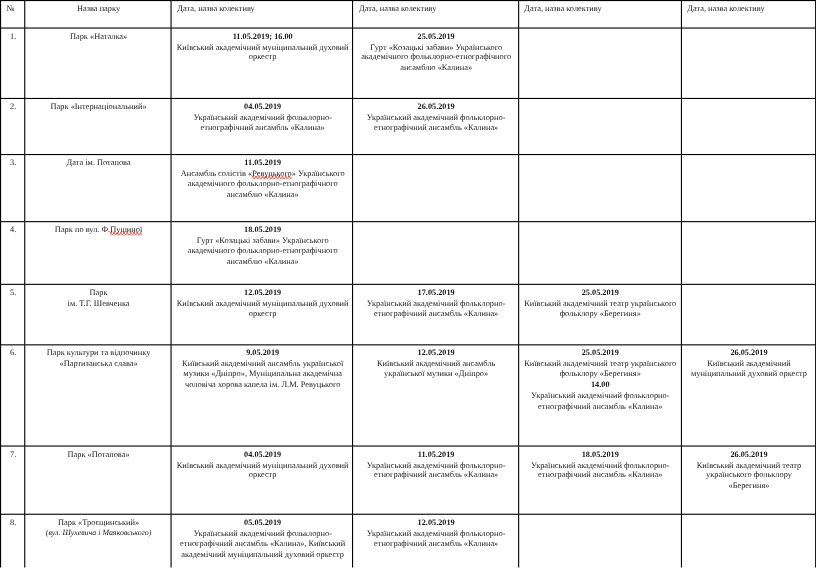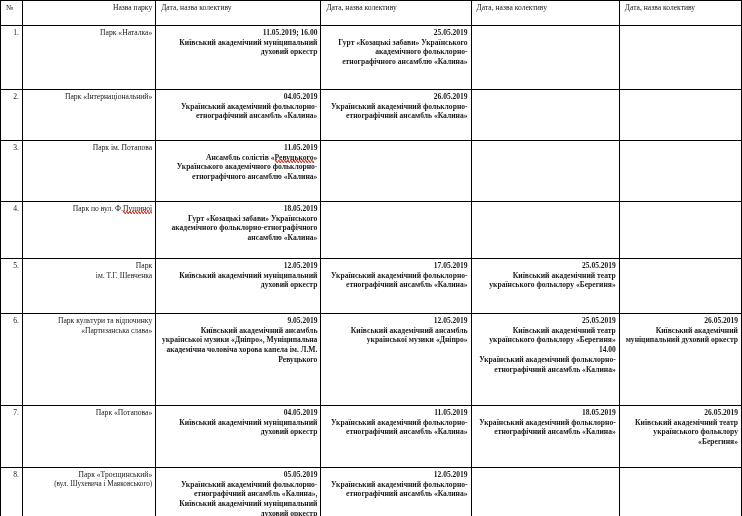--- a/index.html
+++ b/index.html
@@ -15,45 +15,45 @@
     width:742px;
     table-layout:fixed;
   }
   table.schedule td,table.schedule th{
     border:1px solid #000000;
     vertical-align:top;
     padding:2px 3px 2px 4px;
     font-size:7.6px;
     line-height:9.6px;
     font-weight:400;
-    text-align:right;
+    text-align:center;
   }
   
   col.c-num{width:22px;}
   col.c-park{width:133px;}
   col.c-d1{width:165px;}
   col.c-d2{width:150px;}
   col.c-d3{width:148px;}
   col.c-d4{width:122px;}
 
   thead th{
     text-align:center;
     font-weight:400;
     height:20px;
     vertical-align:middle;
     font-size:7.6px;
   }
   thead th.h-left{text-align:left;padding-left:5px;}
 
   td.num{text-align:left;padding-left:5px;font-size:7.6px;}
   td.park{font-weight:bold;font-size:7.8px;line-height:10.2px;}
-  td.park .addr{font-weight:normal;font-size:7.2px;display:block;}
+  td.park .addr{font-weight:normal;font-style:italic;font-size:7.2px;display:block;}
 
   td.cell .date{font-weight:700;display:block;font-size:7.5px;}
-  td.cell .ens{font-weight:bold;display:block;font-size:7.6px;line-height:9.8px;}
+  td.cell .ens{font-weight:normal;display:block;font-size:7.6px;line-height:9.8px;}
 
   .sp{
     background-image:
       linear-gradient(45deg,transparent 42%,#d83a2a 42%,#d83a2a 58%,transparent 58%),
       linear-gradient(-45deg,transparent 42%,#d83a2a 42%,#d83a2a 58%,transparent 58%);
     background-size:3px 3px;
     background-repeat:repeat-x;
     background-position:0 100%,1.5px 100%;
     padding-bottom:1px;
   }
@@ -114,21 +114,21 @@
         </td>
         <td class="cell">
           <span class="date">26.05.2019</span>
           <span class="ens">Український академічний фольклорно-етнографічний ансамбль «Калина»</span>
         </td>
         <td class="cell"></td>
         <td class="cell"></td>
       </tr>
       <tr class="r3">
         <td class="num">3.</td>
-        <td class="park"><span>Парк ім. Потапова</span></td>
+        <td class="park"><span>Дата ім. Потапова</span></td>
         <td class="cell">
           <span class="date">11.05.2019</span>
           <span class="ens">Ансамбль солістів «<span class="sp">Ревуцького</span>» Українського академічного фольклорно-етнографічного ансамблю «Калина»</span>
         </td>
         <td class="cell"></td>
         <td class="cell"></td>
         <td class="cell"></td>
       </tr>
       <tr class="r4">
         <td class="num">4.</td>

